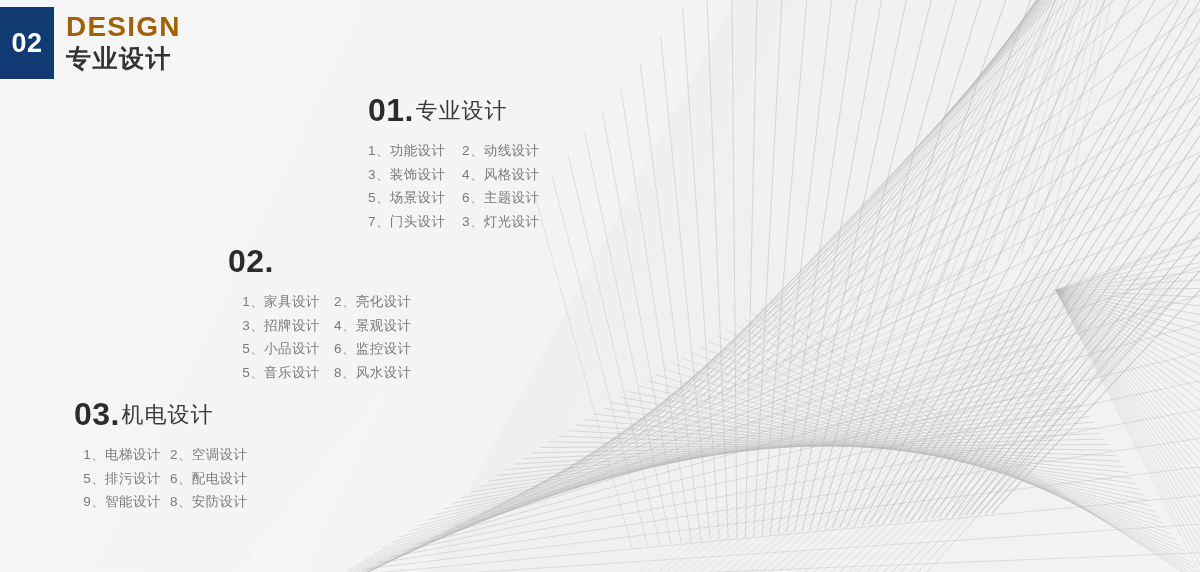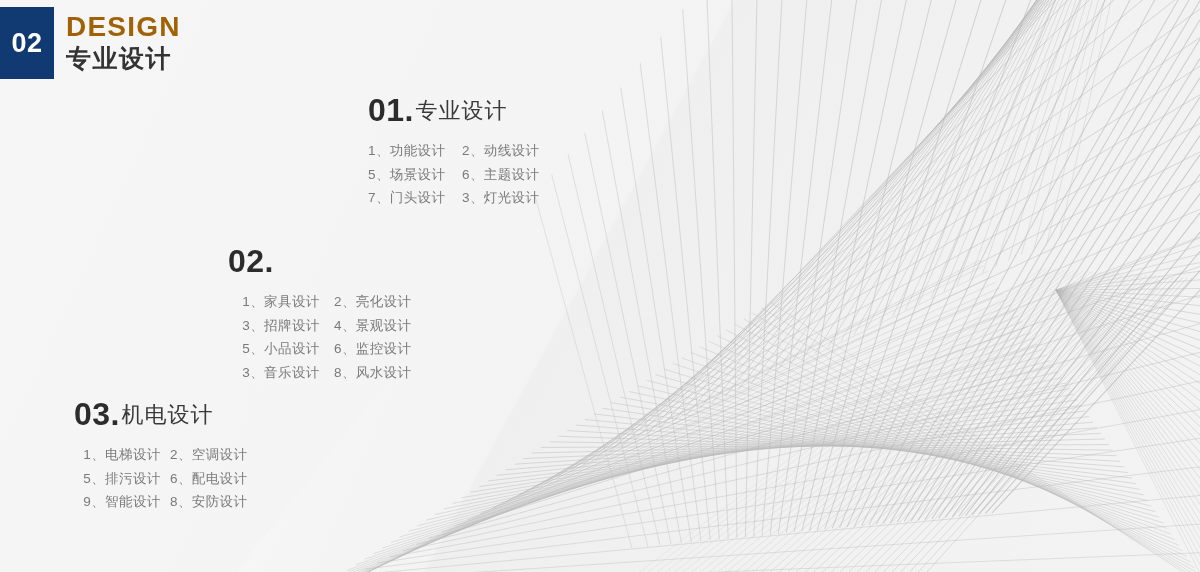--- a/index.html
+++ b/index.html
@@ -406,35 +406,36 @@
   </div>
 
   <div class="section" id="section-1">
     <div class="sec-head">
       <span class="sec-num">01</span>
       <span class="sec-dot">.</span>
       <span class="sec-name">专业设计</span>
     </div>
     <div class="sec-items">
       <span class="row"><span class="cell cell1">1、功能设计</span><span class="cell">2、动线设计</span></span>
+      <span class="row"><span class="cell cell1">3、装饰设计</span><span class="cell">4、风格设计</span></span>
       <span class="row"><span class="cell cell1">5、场景设计</span><span class="cell">6、主题设计</span></span>
       <span class="row"><span class="cell cell1">7、门头设计</span><span class="cell">3、灯光设计</span></span>
     </div>
   </div>
 
   <div class="section" id="section-2">
     <div class="sec-head">
       <span class="sec-num">02</span>
       <span class="sec-dot">.</span>
     </div>
     <div class="sec-items">
       <span class="row"><span class="cell cell1">1、家具设计</span><span class="cell">2、亮化设计</span></span>
       <span class="row"><span class="cell cell1">3、招牌设计</span><span class="cell">4、景观设计</span></span>
       <span class="row"><span class="cell cell1">5、小品设计</span><span class="cell">6、监控设计</span></span>
-      <span class="row"><span class="cell cell1">3、音乐设计</span><span class="cell">8、风水设计</span></span>
+      <span class="row"><span class="cell cell1">5、音乐设计</span><span class="cell">8、风水设计</span></span>
     </div>
   </div>
 
   <div class="section" id="section-3">
     <div class="sec-head">
       <span class="sec-num">03</span>
       <span class="sec-dot">.</span>
       <span class="sec-name">机电设计</span>
     </div>
     <div class="sec-items">

